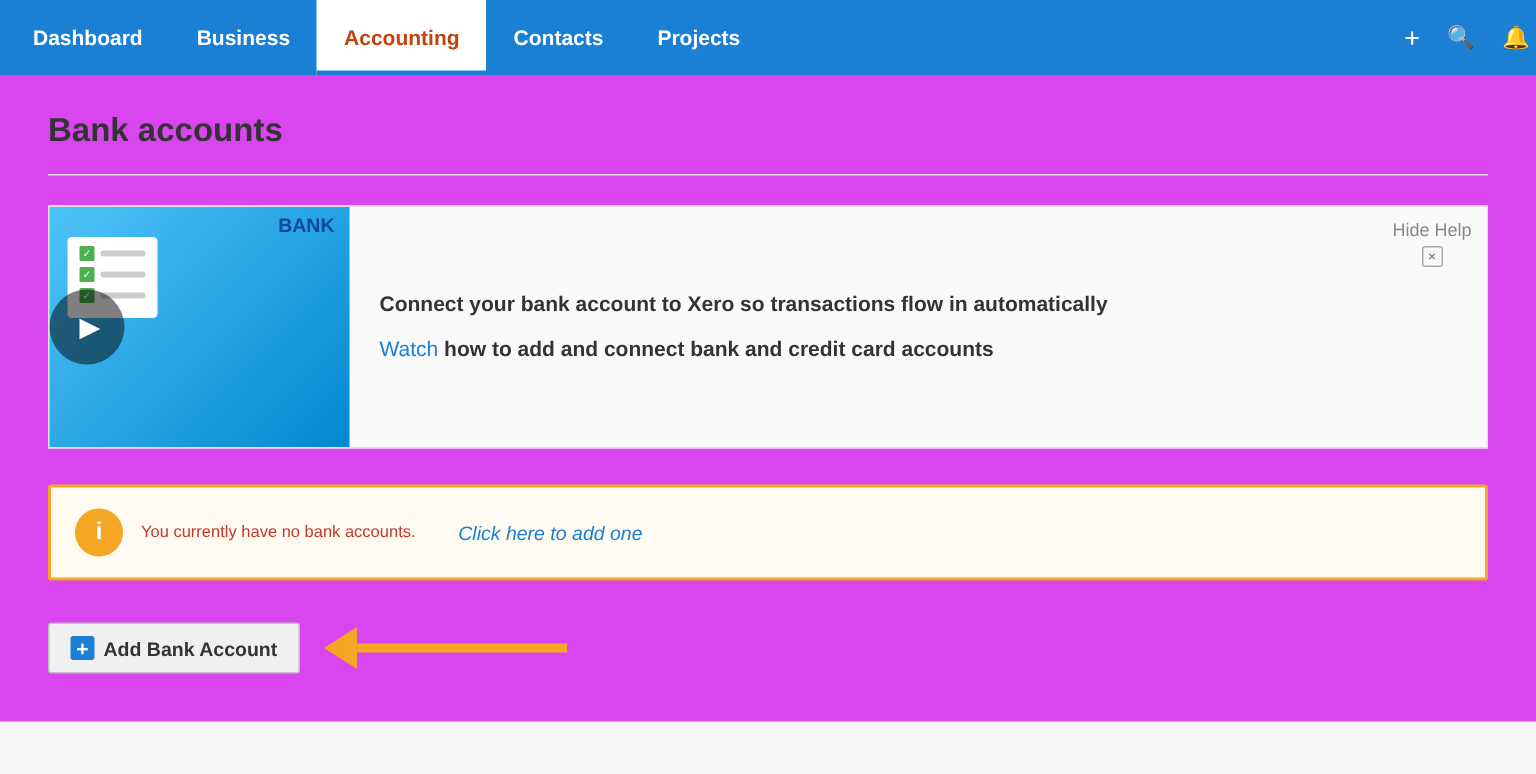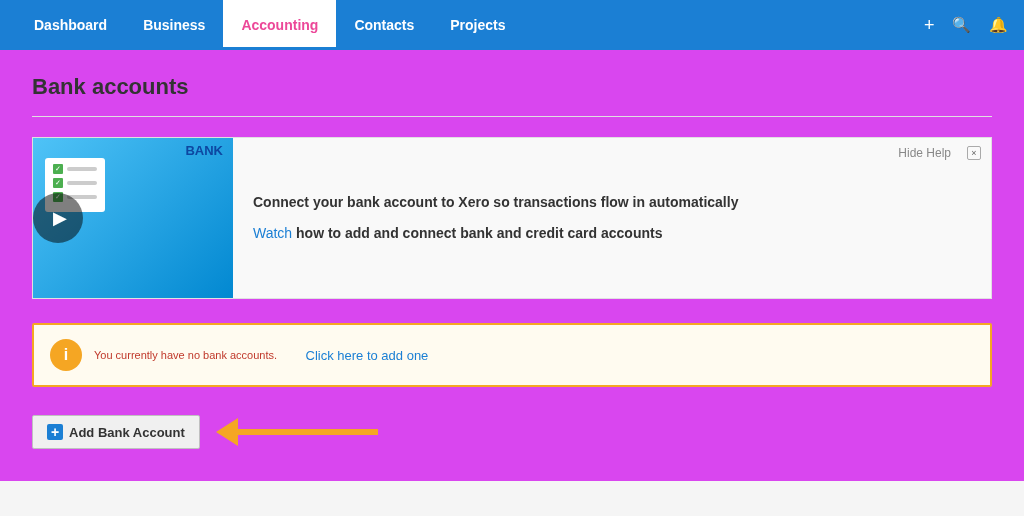--- a/index.html
+++ b/index.html
@@ -4,21 +4,21 @@
   <style>
     * { margin: 0; padding: 0; box-sizing: border-box; }
     body { font-family: Arial, sans-serif; background: #f5f5f5; width: 1024px; height: 516px; overflow: hidden; }
 
     
     nav {
       background: #1b7fd4;
       display: flex;
       align-items: center;
       height: 50px;
-      padding: 0 16px;
+      padding: 0 4px;
     }
     .nav-items {
       display: flex;
       align-items: center;
       flex: 1;
       gap: 0;
     }
     .nav-item {
       color: #fff;
       font-size: 14px;
@@ -26,21 +26,21 @@
       padding: 0 18px;
       height: 50px;
       display: flex;
       align-items: center;
       cursor: pointer;
       white-space: nowrap;
       position: relative;
     }
     .nav-item.active {
       background: #fff;
-      color: #ec4899;
+      color: #c2410c;
     }
     .nav-item.active::after {
       content: '';
       position: absolute;
       bottom: 0; left: 0; right: 0;
       height: 3px;
       background: #1b7fd4;
     }
     .nav-right {
       display: flex;
@@ -166,21 +166,22 @@
     }
     .help-hide {
       position: absolute;
       top: 8px;
       right: 10px;
       font-size: 12px;
       color: #888;
       cursor: pointer;
       display: flex;
       align-items: center;
-      gap: 16px;
+      gap: 4px;
+      flex-direction: column;
     }
     .hide-x {
       width: 14px;
       height: 14px;
       border: 1px solid #aaa;
       border-radius: 2px;
       display: flex;
       align-items: center;
       justify-content: center;
       font-size: 9px;
@@ -212,20 +213,21 @@
       flex-shrink: 0;
     }
     .alert-text {
       font-size: 11px;
       color: #c0392b;
     }
     .alert-link {
       color: #1b7fd4;
       cursor: pointer;
       font-size: 13px;
+      font-style: italic;
     }
 
     
     .add-bank-row {
       display: flex;
       align-items: center;
       gap: 16px;
       padding: 8px 0;
     }
     .add-bank-btn {

